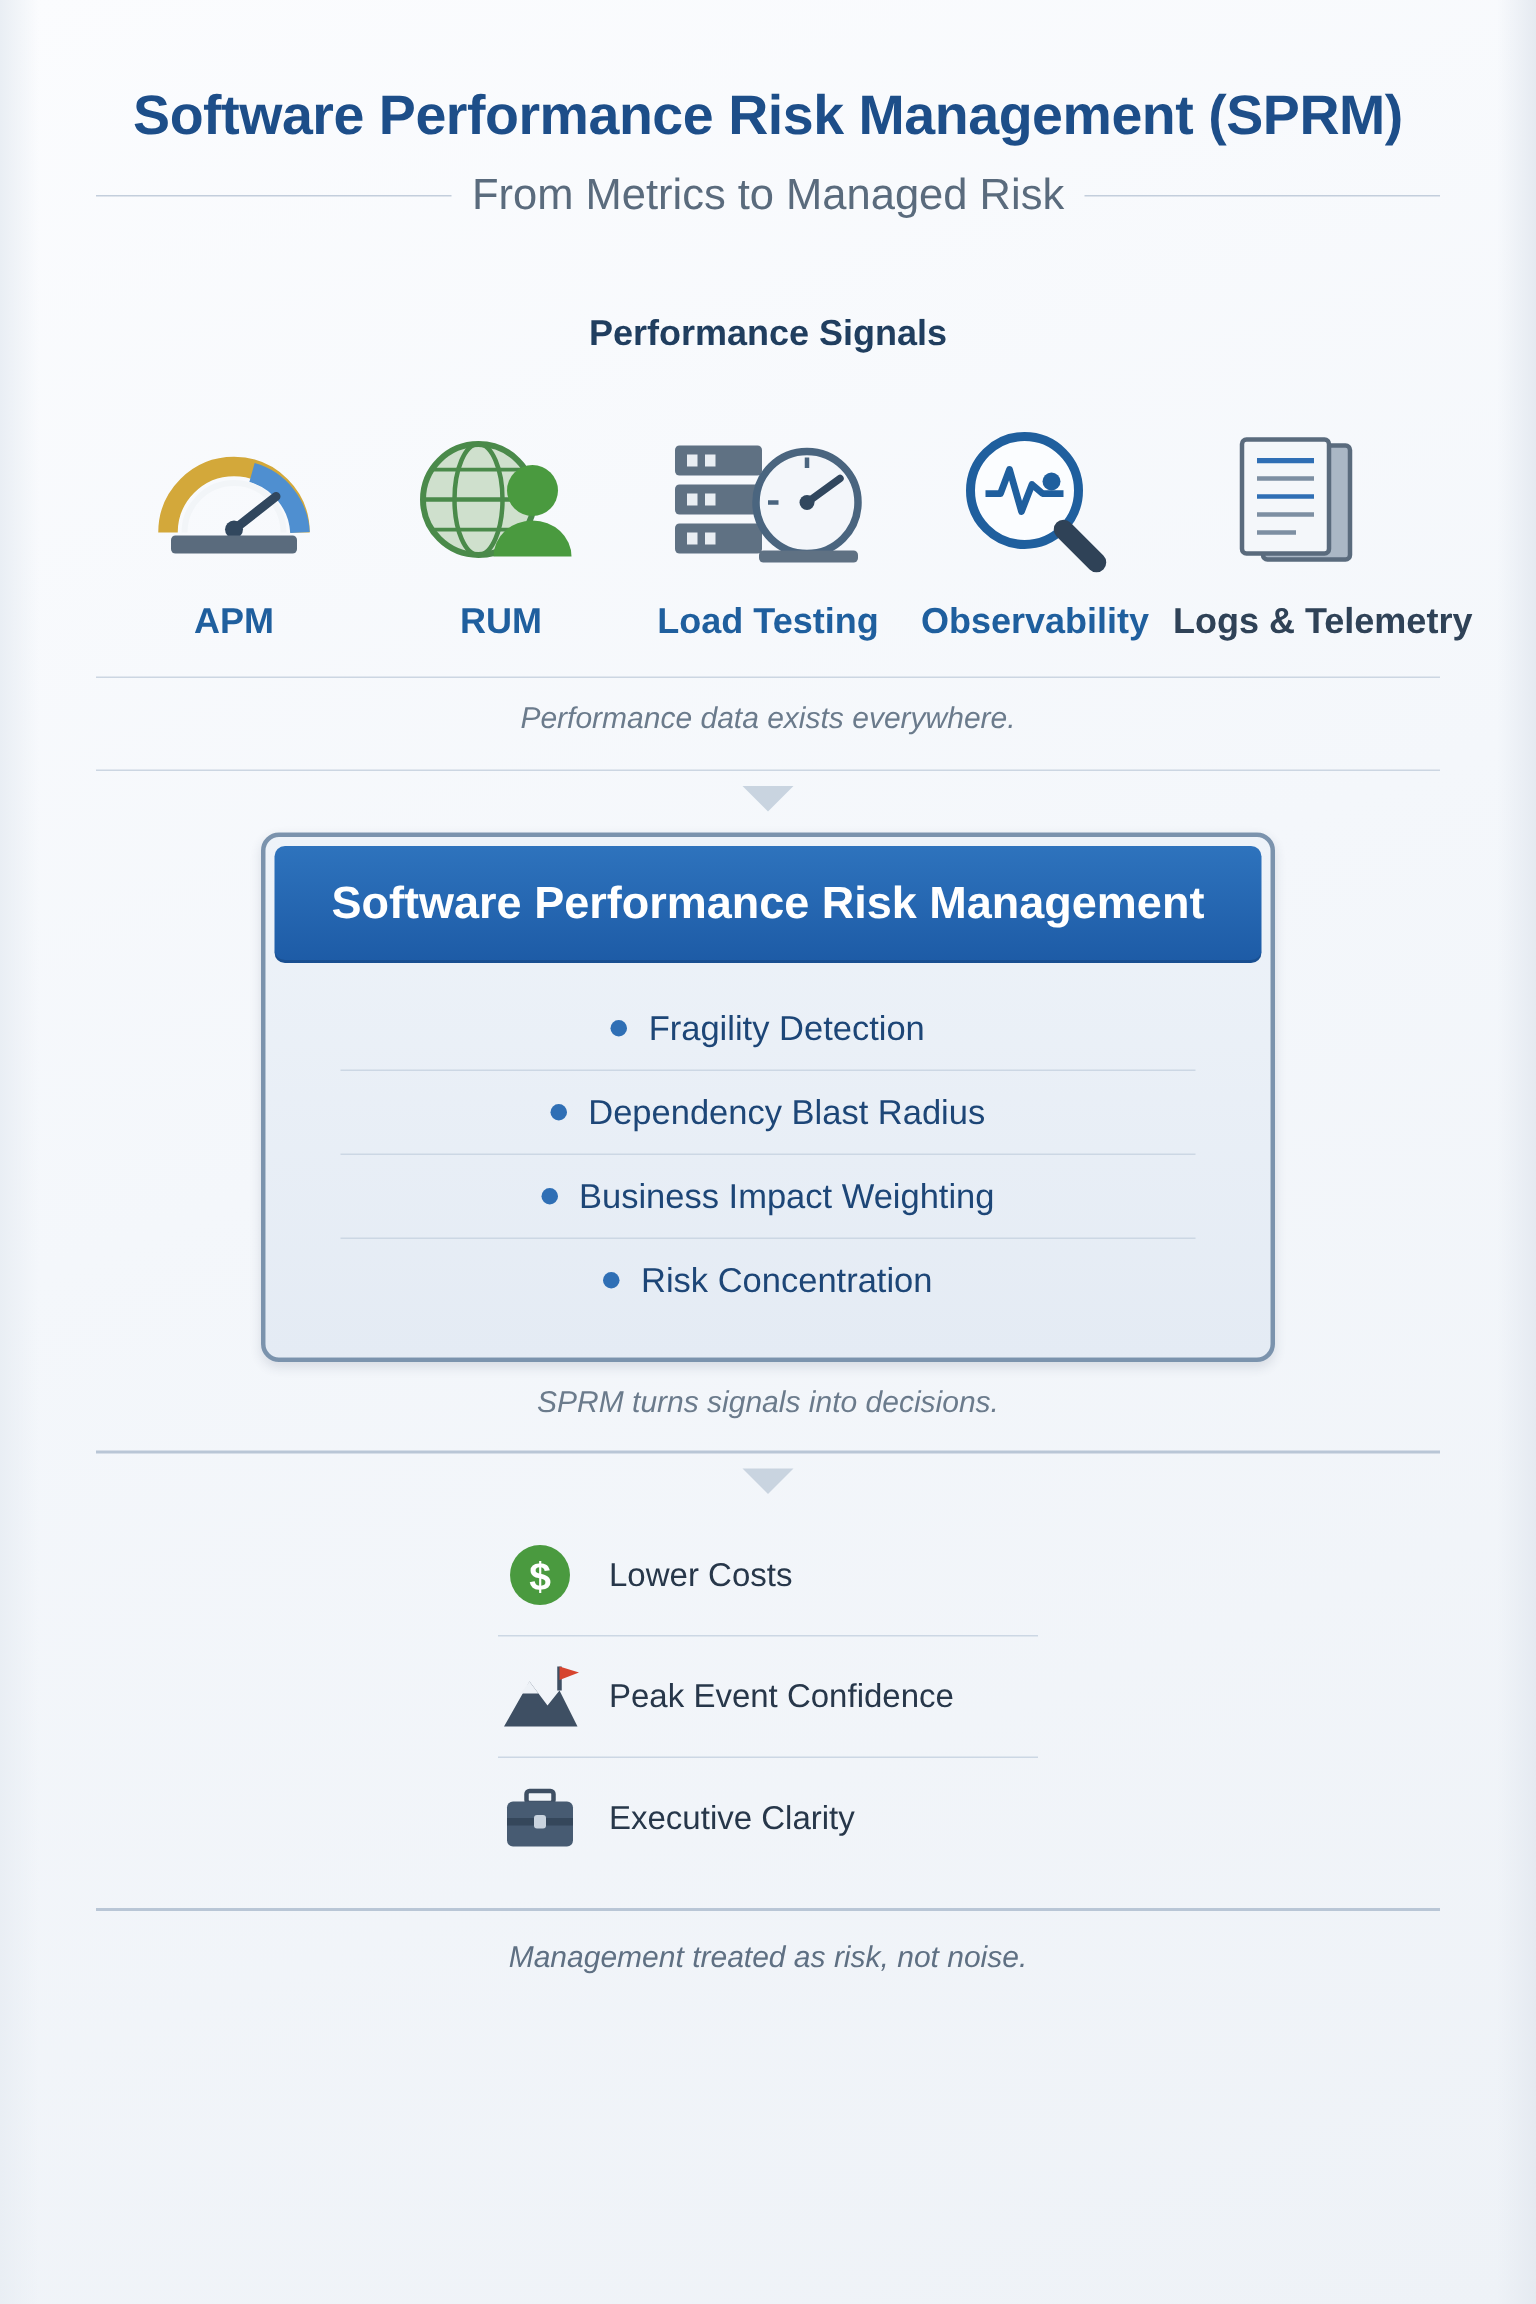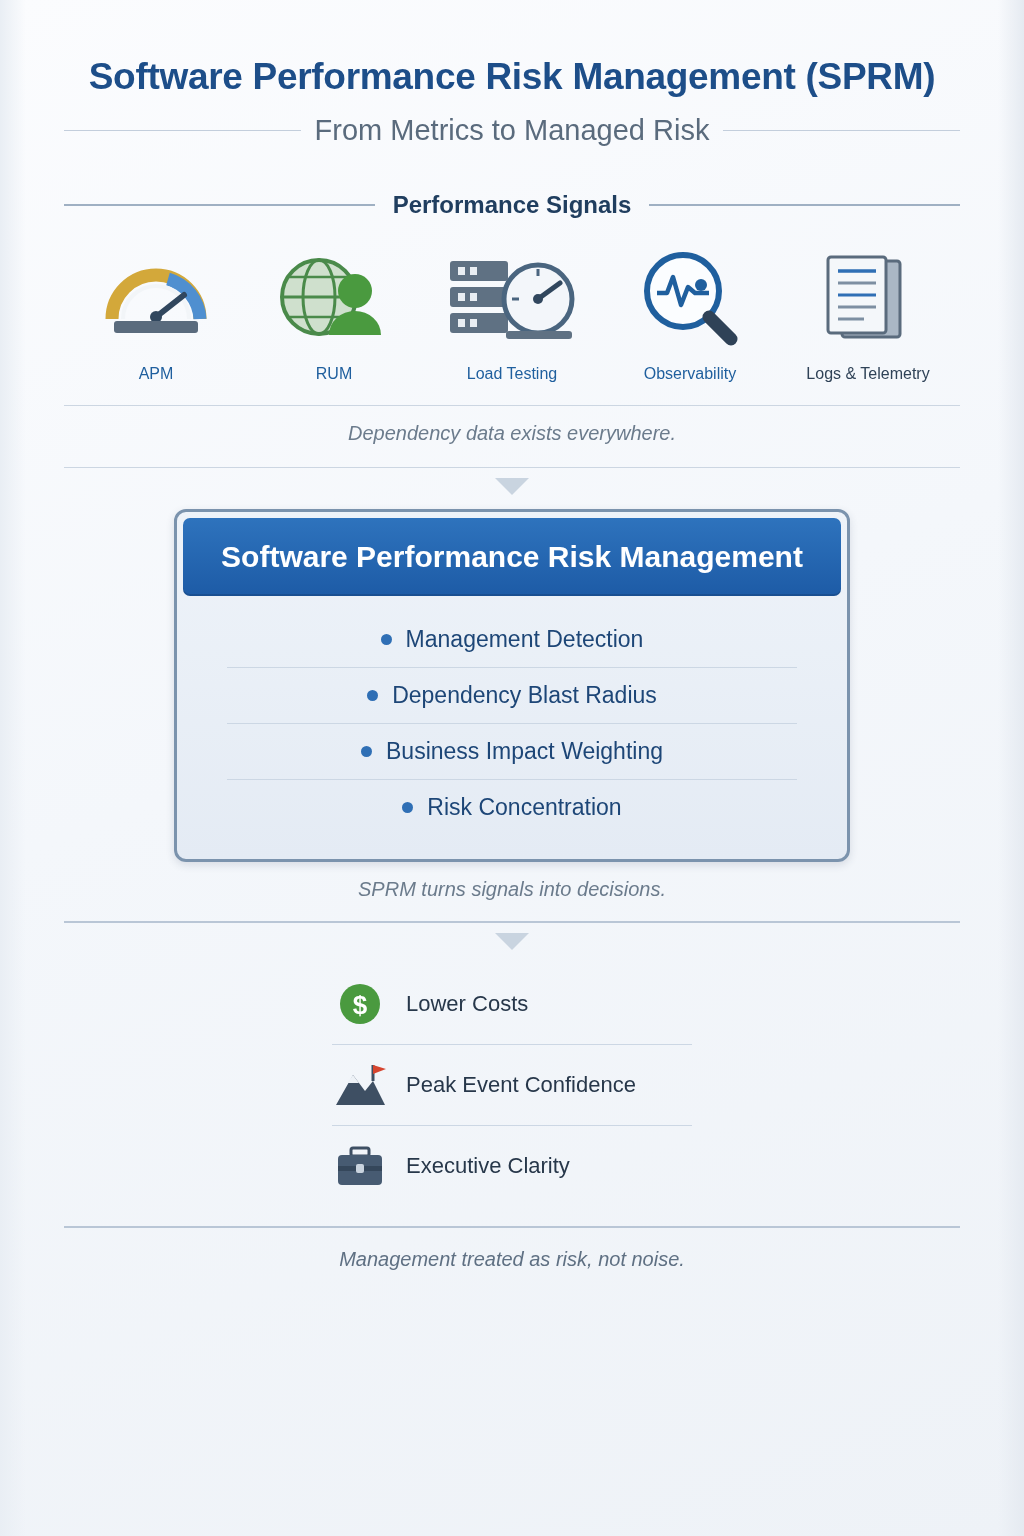--- a/index.html
+++ b/index.html
@@ -63,20 +63,21 @@
     color: #5a6b7d;
     white-space: nowrap;
   }
 
   
   .section-head {
     display: flex;
     align-items: center;
     gap: 18px;
     margin-top: 44px;
+    flex-direction: column;
   }
   .section-head .rule {
     flex: 1;
     height: 2px;
     background: #9fb0c3;
   }
   .section-head .label {
     font-size: 24px;
     font-weight: bold;
     color: #203e5f;
@@ -96,23 +97,24 @@
     text-align: center;
   }
   .signal .art {
     height: 104px;
     display: flex;
     align-items: center;
     justify-content: center;
   }
   .signal .cap {
     margin-top: 16px;
-    font-size: 16px;
+    font-size: 24px;
     color: #1f5f9e;
     white-space: nowrap;
+    font-weight: bold;
   }
   .signal .cap.dark { color: #2f4257; }
 
   .divider {
     height: 1px;
     background: #ccd6e2;
     margin-top: 22px;
   }
   .note {
     text-align: center;
@@ -315,31 +317,31 @@
             <line x1="30" y1="60" x2="68" y2="60" stroke="#7d8fa2" stroke-width="3"></line>
             <line x1="30" y1="72" x2="56" y2="72" stroke="#7d8fa2" stroke-width="3"></line>
           </svg>
         </div>
         <div class="cap dark">Logs &amp; Telemetry</div>
       </div>
 
     </div>
 
     <div class="divider"></div>
-    <div class="note">Dependency data exists everywhere.</div>
+    <div class="note">Performance data exists everywhere.</div>
     <div class="divider"></div>
     <div class="arrow-down"></div>
 
     <div class="core-wrap">
       <div class="core-card">
         <div class="core-title">Software Performance Risk Management</div>
         <div class="core-list">
           <div class="core-item">
             <span class="bullet"></span>
-            <span class="txt">Management Detection</span>
+            <span class="txt">Fragility Detection</span>
           </div>
           <div class="core-item">
             <span class="bullet"></span>
             <span class="txt">Dependency Blast Radius</span>
           </div>
           <div class="core-item">
             <span class="bullet"></span>
             <span class="txt">Business Impact Weighting</span>
           </div>
           <div class="core-item">

